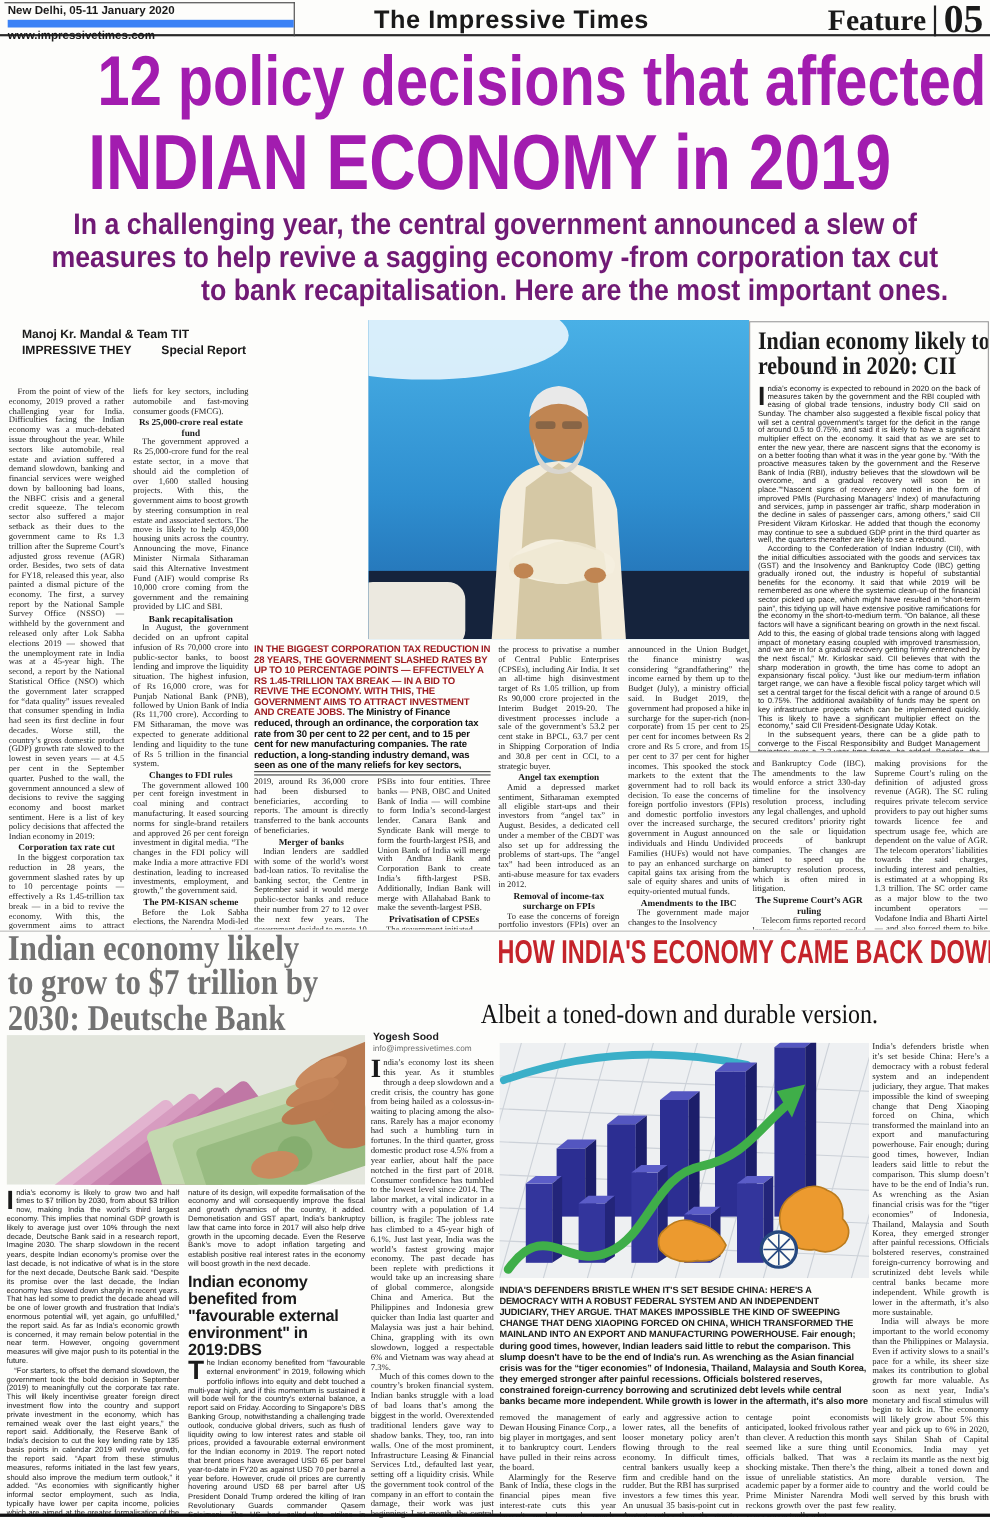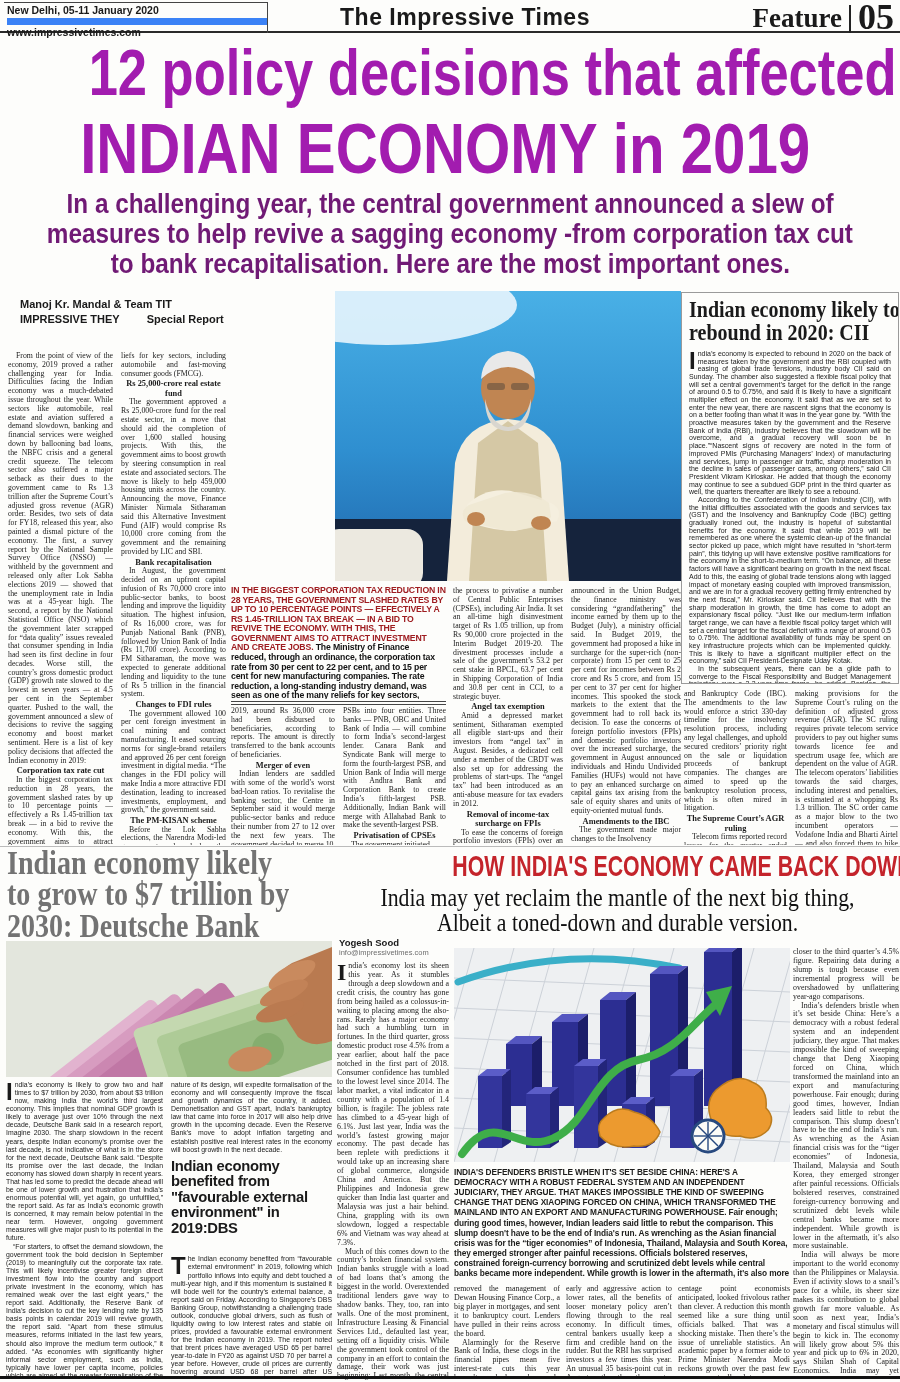--- a/index.html
+++ b/index.html
@@ -16,21 +16,21 @@
   .mast-right .vbar { width:2px; height:28px; background:#222; }
   .mast-right .pnum { font-family:"Liberation Serif", serif; font-weight:bold; font-size:36px; line-height:31px; }
 
   
   .sq { display:inline-block; white-space:nowrap; }
   .hl { position:absolute; left:0; width:732px; text-align:center; color:#a21caf; font-family:"Liberation Sans", sans-serif; font-weight:800; }
   .hl1 { top:36px; font-size:64px; } .hl1 .sq{ transform:scaleX(0.82); }
   .hl2 { top:108px; font-size:71px; } .hl2 .sq{ transform:scaleX(0.82); }
   .stand { position:absolute; left:0; width:900px; text-align:center; color:#701a75; font-family:"Liberation Sans", sans-serif; font-weight:bold; font-size:27px; }
   .stand .sq { transform:scaleX(0.9); }
-  .st1{top:189px;} .st2{top:219px;} .st3{top:249px;}
+  .st1{top:189px;} .st2{top:219px;} .st3{top:249px;text-align:right;}
 
   
   .byline { position:absolute; left:20px; top:297px; font-family:"Liberation Sans", sans-serif; font-size:11px; font-weight:bold; line-height:15px; }
   .byline .light { font-weight:bold;margin-left:24px; }
 
   .ncol { position:absolute; overflow:hidden; font-size:7.8px; line-height:1.13; text-align:justify; }
   .ncol p { text-indent:8px; }
   .ncol p.ni { text-indent:0; }
   .ncol h4 { font-size:8.4px; text-align:center; font-weight:bold; text-indent:0; margin:1px 0 0 0; }
   .c1 { left:8px;   top:352px; width:105px; height:493px; }
@@ -62,21 +62,21 @@
   .hr-bottom { position:absolute; left:0; top:1376px; width:900px; height:3px; background:#111; }
 
   
   .db-hl { position:absolute; left:7px; top:848px; width:326px; font-family:"Liberation Serif", serif; font-weight:bold; font-size:33px; line-height:0.95; color:#737373; }
   .db-hl .sq { transform:scaleX(0.85); transform-origin:left; }
   .db-photo { position:absolute; left:6px; top:941px; width:326px; height:136px; }
   .db-col { position:absolute; overflow:hidden; font-family:"Liberation Sans", sans-serif; font-size:6.9px; line-height:1.17; text-align:justify; }
   .db-col p + p { text-indent:7px; }
   .db1 { left:6px;   top:1081px; width:157px; height:298px; }
   .db2 { left:171px; top:1081px; width:161px; height:298px; }
-  .db2 h3 { font-size:14.8px; line-height:1.05; font-weight:bold; letter-spacing:-0.3px; margin:5px 0 19px 0; text-align:left; }
+  .db2 h3 { font-size:14.8px; line-height:1.05; font-weight:bold; letter-spacing:-0.3px; margin:5px 0 0 0; text-align:left; }
 
   
   .earth-hl { position:absolute; left:335px; top:849px; width:565px; text-align:center; color:#c4242b; font-family:"Liberation Sans", sans-serif; font-weight:800; font-size:30px; }
   .earth-hl .sq { transform:scaleX(0.71); }
   .earth-sub { position:absolute; left:335px; width:565px; text-align:center; font-family:"Liberation Serif", serif; font-size:25px; color:#111; }
   .earth-sub .sq { transform:scaleX(0.87); }
   .es1{top:884px;} .es2{top:909px;}
   .earth-by { position:absolute; left:339px; top:938px; font-family:"Liberation Sans", sans-serif; font-size:9.5px; font-weight:bold; line-height:10px; }
   .earth-by .mail { font-weight:normal; font-size:7.5px; color:#6e6e6e; }
 
@@ -131,21 +131,21 @@
       <p>The government approved a Rs 25,000-crore fund for the real estate sector, in a move that should aid the completion of over 1,600 stalled housing projects. With this, the government aims to boost growth by steering consumption in real estate and associated sectors. The move is likely to help 459,000 housing units across the country. Announcing the move, Finance Minister Nirmala Sitharaman said this Alternative Investment Fund (AIF) would comprise Rs 10,000 crore coming from the government and the remaining provided by LIC and SBI.</p>
       <h4>Bank recapitalisation</h4>
       <p>In August, the government decided on an upfront capital infusion of Rs 70,000 crore into public-sector banks, to boost lending and improve the liquidity situation. The highest infusion, of Rs 16,000 crore, was for Punjab National Bank (PNB), followed by Union Bank of India (Rs 11,700 crore). According to FM Sitharaman, the move was expected to generate additional lending and liquidity to the tune of Rs 5 trillion in the financial system.</p>
       <h4>Changes to FDI rules</h4>
       <p>The government allowed 100 per cent foreign investment in coal mining and contract manufacturing. It eased sourcing norms for single-brand retailers and approved 26 per cent foreign investment in digital media. “The changes in the FDI policy will make India a more attractive FDI destination, leading to increased investments, employment, and growth,” the government said.</p>
       <h4>The PM-KISAN scheme</h4>
       <p>Before the Lok Sabha elections, the Narendra Modi-led government launched the Pradhan Mantri Kisan Samman Nidhi Yojana (PM-KISAN), under which the government provides Rs 6,000 annually (in three equal instalments) to 140 million farmers. As of December</p>
     </div>
   <div class="ncol c3">
       <p class="ni">2019, around Rs 36,000 crore had been disbursed to beneficiaries, according to reports. The amount is directly transferred to the bank accounts of beneficiaries.</p>
-      <h4>Merger of even</h4>
+      <h4>Merger of banks</h4>
       <p>Indian lenders are saddled with some of the world’s worst bad-loan ratios. To revitalise the banking sector, the Centre in September said it would merge public-sector banks and reduce their number from 27 to 12 over the next few years. The government decided to merge 10</p>
     </div>
   <div class="ncol c4">
       <p class="ni">PSBs into four entities. Three banks — PNB, OBC and United Bank of India — will combine to form India’s second-largest lender. Canara Bank and Syndicate Bank will merge to form the fourth-largest PSB, and Union Bank of India will merge with Andhra Bank and Corporation Bank to create India’s fifth-largest PSB. Additionally, Indian Bank will merge with Allahabad Bank to make the seventh-largest PSB.</p>
       <h4>Privatisation of CPSEs</h4>
       <p>The government initiated</p>
     </div>
   <div class="ncol c5">
       <p class="ni">the process to privatise a number of Central Public Enterprises (CPSEs), including Air India. It set an all-time high disinvestment target of Rs 1.05 trillion, up from Rs 90,000 crore projected in the Interim Budget 2019-20. The divestment processes include a sale of the government’s 53.2 per cent stake in BPCL, 63.7 per cent in Shipping Corporation of India and 30.8 per cent in CCI, to a strategic buyer.</p>
       <h4>Angel tax exemption</h4>
@@ -242,21 +242,20 @@
     <p class="dropcap">India’s economy is likely to grow two and half times to $7 trillion by 2030, from about $3 trillion now, making India the world’s third largest economy. This implies that nominal GDP growth is likely to average just over 10% through the next decade, Deutsche Bank said in a research report, Imagine 2030. The sharp slowdown in the recent years, despite Indian economy’s promise over the last decade, is not indicative of what is in the store for the next decade, Deutsche Bank said. “Despite its promise over the last decade, the Indian economy has slowed down sharply in recent years. That has led some to predict the decade ahead will be one of lower growth and frustration that India’s enormous potential will, yet again, go unfulfilled,” the report said. As far as India’s economic growth is concerned, it may remain below potential in the near term. However, ongoing government measures will give major push to its potential in the future.</p>
     <p>“For starters, to offset the demand slowdown, the government took the bold decision in September (2019) to meaningfully cut the corporate tax rate. This will likely incentivise greater foreign direct investment flow into the country and support private investment in the economy, which has remained weak over the last eight years,” the report said. Additionally, the Reserve Bank of India’s decision to cut the key lending rate by 135 basis points in calendar 2019 will revive growth, the report said. “Apart from these stimulus measures, reforms initiated in the last few years, should also improve the medium term outlook,” it added. “As economies with significantly higher informal sector employment, such as India, typically have lower per capita income, policies which are aimed at the greater formalisation of the economy should help to accelerate per capita income levels,” the report said. Reforms such as demonetisation and roll out of the goods and services tax (GST) are likely to play major role in formalisation of the economy and will bear fruits in the next decade, the report said. While demonetisation has resulted in incentivising a faster pace of digitisation, GST, by the very</p>
   </div>
   <div class="db-col db2">
     <p>nature of its design, will expedite formalisation of the economy and will consequently improve the fiscal and growth dynamics of the country, it added. Demonetisation and GST apart, India’s bankruptcy law that came into force in 2017 will also help drive growth in the upcoming decade. Even the Reserve Bank’s move to adopt inflation targeting and establish positive real interest rates in the economy will boost growth in the next decade.</p>
     <h3>Indian economy benefited from "favourable external environment" in 2019:DBS</h3>
     <p class="dropcap">The Indian economy benefited from “favourable external environment” in 2019, following which portfolio inflows into equity and debt touched a multi-year high, and if this momentum is sustained it will bode well for the country’s external balance, a report said on Friday. According to Singapore’s DBS Banking Group, notwithstanding a challenging trade outlook, conducive global drivers, such as flush of liquidity owing to low interest rates and stable oil prices, provided a favourable external environment for the Indian economy in 2019. The report noted that brent prices have averaged USD 65 per barrel year-to-date in FY20 as against USD 70 per barrel a year before. However, crude oil prices are currently hovering around USD 68 per barrel after US President Donald Trump ordered the killing of Iran Revolutionary Guards commander Qasem Soleimani. The US had called the strikes in response to a rocket attack days earlier that had killed an American contractor working in Iraq. As per the DBS report, India attracted USD 19 billion worth net portfolio inflows in CY2019, strongest since 2017. Moreover, foreign flows into equities was the highest in nearly six years.</p>
   </div>
 
   <div class="earth-hl"><span class="sq">HOW INDIA'S ECONOMY CAME BACK DOWN TO EARTH</span></div>
-  <div class="earth-sub es1"><span class="sq">India may yet reclaim the mantle of the next big thing,</span></div>
   <div class="earth-sub es2"><span class="sq">Albeit a toned-down and durable version.</span></div>
   <div class="earth-by">
     <div>Yogesh Sood</div>
     <div class="mail">info@impressivetimes.com</div>
   </div>
 
   <div class="e-col eA">
     <p class="dropcap">India’s economy lost its sheen this year. As it stumbles through a deep slowdown and a credit crisis, the country has gone from being hailed as a colossus-in-waiting to placing among the also-rans. Rarely has a major economy had such a humbling turn in fortunes. In the third quarter, gross domestic product rose 4.5% from a year earlier, about half the pace notched in the first part of 2018. Consumer confidence has tumbled to the lowest level since 2014. The labor market, a vital indicator in a country with a population of 1.4 billion, is fragile: The jobless rate has climbed to a 45-year high of 6.1%. Just last year, India was the world’s fastest growing major economy. The past decade has been replete with predictions it would take up an increasing share of global commerce, alongside China and America. But the Philippines and Indonesia grew quicker than India last quarter and Malaysia was just a hair behind. China, grappling with its own slowdown, logged a respectable 6% and Vietnam was way ahead at 7.3%.</p>
     <p>Much of this comes down to the country’s broken financial system. Indian banks struggle with a load of bad loans that’s among the biggest in the world. Overextended traditional lenders gave way to shadow banks. They, too, ran into walls. One of the most prominent, Infrastructure Leasing &amp; Financial Services Ltd., defaulted last year, setting off a liquidity crisis. While the government took control of the company in an effort to contain the damage, their work was just beginning: Last month, the central bank</p>
   </div>
@@ -343,21 +342,20 @@
       <g stroke="#27497f" stroke-width="1.4">
         <line x1="254" y1="174" x2="254" y2="202"></line>
           <line x1="240" y1="188" x2="268" y2="188"></line>
           <line x1="244" y1="178" x2="264" y2="198"></line>
           <line x1="264" y1="178" x2="244" y2="198"></line>
       </g>
     </svg>
   </div>
 
   <div class="e-col eE">
-    <p class="ni">closer to the third quarter’s 4.5% figure. Repairing data during a slump is tough because even incremental progress will be overshadowed by unflattering year-ago comparisons.</p>
     <p>India’s defenders bristle when it’s set beside China: Here’s a democracy with a robust federal system and an independent judiciary, they argue. That makes impossible the kind of sweeping change that Deng Xiaoping forced on China, which transformed the mainland into an export and manufacturing powerhouse. Fair enough; during good times, however, Indian leaders said little to rebut the comparison. This slump doesn’t have to be the end of India’s run. As wrenching as the Asian financial crisis was for the “tiger economies” of Indonesia, Thailand, Malaysia and South Korea, they emerged stronger after painful recessions. Officials bolstered reserves, constrained foreign-currency borrowing and scrutinized debt levels while central banks became more independent. While growth is lower in the aftermath, it’s also more sustainable.</p>
     <p>India will always be more important to the world economy than the Philippines or Malaysia. Even if activity slows to a snail’s pace for a while, its sheer size makes its contribution to global growth far more valuable. As soon as next year, India’s monetary and fiscal stimulus will begin to kick in. The economy will likely grow about 5% this year and pick up to 6% in 2020, says Shilan Shah of Capital Economics. India may yet reclaim its mantle as the next big thing, albeit a toned down and more durable version. The country and the world could be well served by this brush with reality.</p>
   </div>
 
   <div class="earth-cap">
     <span>INDIA'S DEFENDERS BRISTLE WHEN IT'S SET BESIDE CHINA: HERE'S A DEMOCRACY WITH A ROBUST FEDERAL SYSTEM AND AN INDEPENDENT JUDICIARY, THEY ARGUE. THAT MAKES IMPOSSIBLE THE KIND OF SWEEPING CHANGE THAT DENG XIAOPING FORCED ON CHINA, WHICH TRANSFORMED THE MAINLAND INTO AN EXPORT AND MANUFACTURING POWERHOUSE.</span>
     <span>Fair enough; during good times, however, Indian leaders said little to rebut the comparison. This slump doesn't have to be the end of India's run. As wrenching as the Asian financial crisis was for the “tiger economies” of Indonesia, Thailand, Malaysia and South Korea, they emerged stronger after painful recessions. Officials bolstered reserves, constrained foreign-currency borrowing and scrutinized debt levels while central banks became more independent. While growth is lower in the aftermath, it's also more sustainable.</span>
   </div>
 
   <div class="e-col eB">

